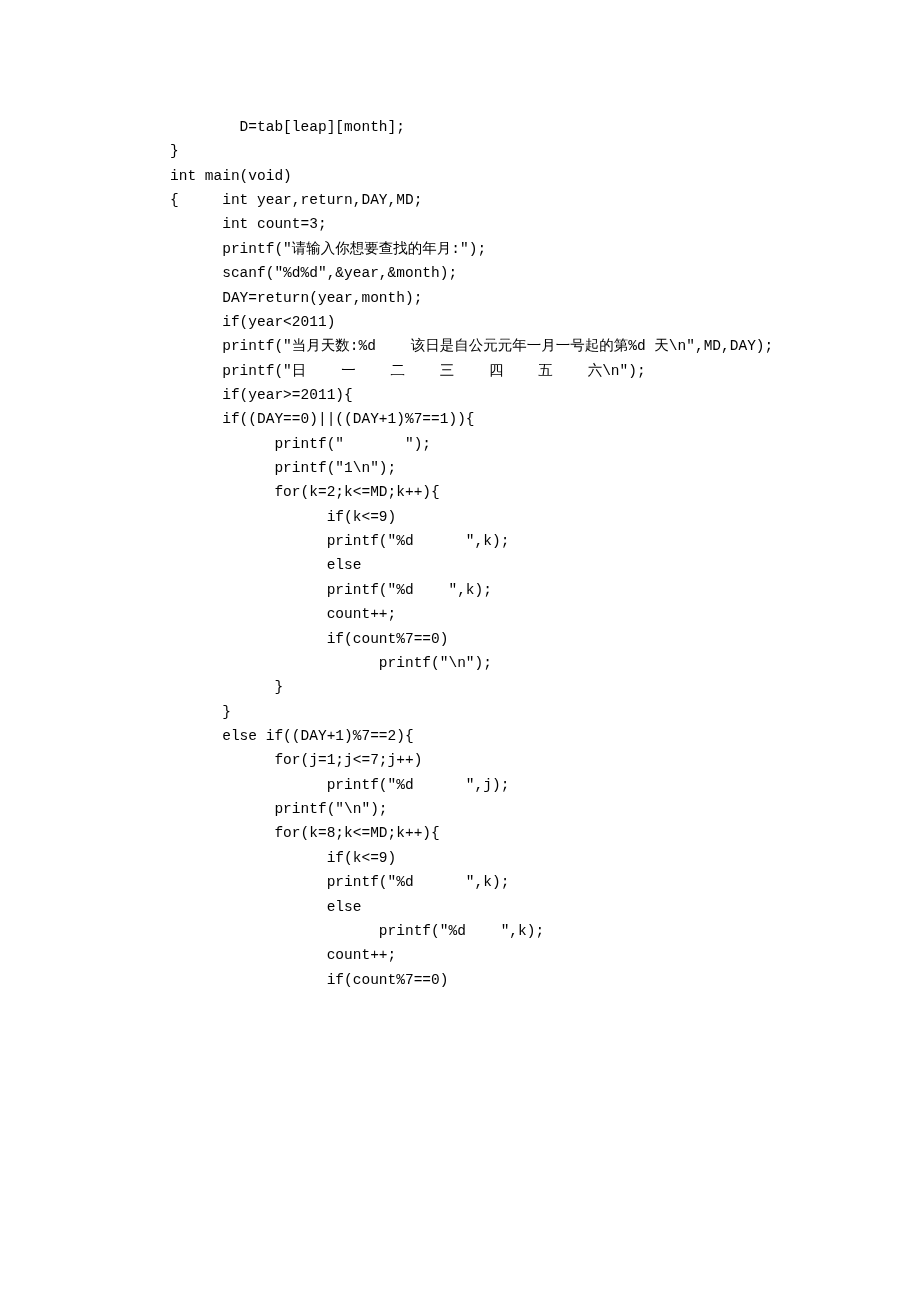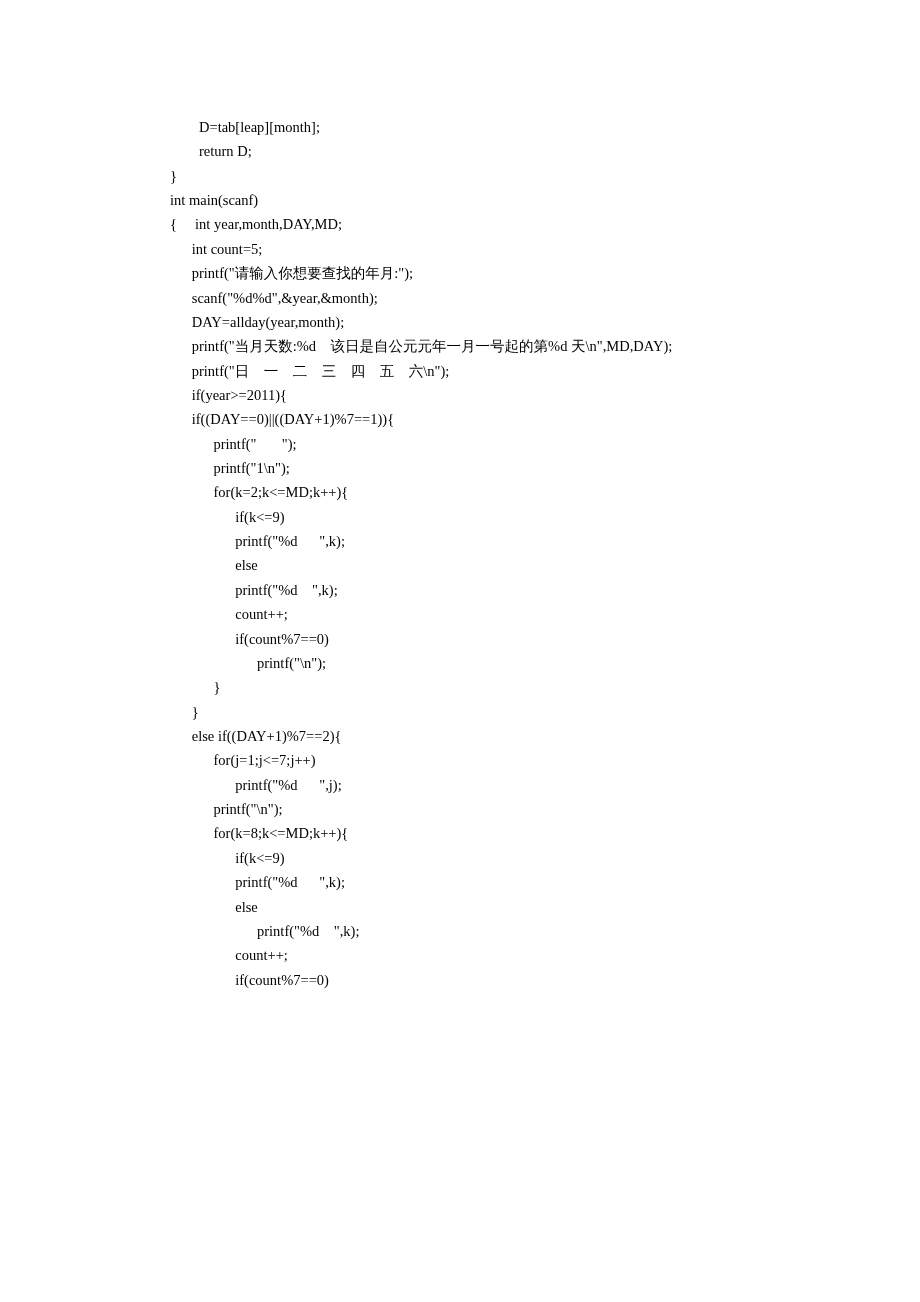--- a/index.html
+++ b/index.html
@@ -12,37 +12,38 @@
     color: #000000;
   }
   .page {
     width: 920px;
     min-height: 1302px;
     padding: 115px 0 0 170px;
     box-sizing: border-box;
   }
   .code-line {
     white-space: pre;
+    font-family: Liberation Mono, monospace;
   }
 </style>
 </head>
 <body>
 
 <div class="page">
   <div>
     <div class="code-line">        D=tab[leap][month];</div>
-    <div class="code-line">        return D;</div>
     <div class="code-line">}</div>
-    <div class="code-line">int main(scanf)</div>
-    <div class="code-line">{     int year,month,DAY,MD;</div>
-    <div class="code-line">      int count=5;</div>
+    <div class="code-line">int main(void)</div>
+    <div class="code-line">{     int year,return,DAY,MD;</div>
+    <div class="code-line">      int count=3;</div>
     <div class="code-line"></div>
     <div class="code-line">      printf("请输入你想要查找的年月:");</div>
     <div class="code-line">      scanf("%d%d",&amp;year,&amp;month);</div>
-    <div class="code-line">      DAY=allday(year,month);</div>
+    <div class="code-line">      DAY=return(year,month);</div>
+    <div class="code-line">      if(year&lt;2011)</div>
     <div class="code-line">      printf("当月天数:%d    该日是自公元元年一月一号起的第%d 天\n",MD,DAY);</div>
     <div class="code-line">      printf("日    一    二    三    四    五    六\n");</div>
     <div class="code-line">      if(year&gt;=2011){</div>
     <div class="code-line">      if((DAY==0)||((DAY+1)%7==1)){</div>
     <div class="code-line">            printf("       ");</div>
     <div class="code-line">            printf("1\n");</div>
     <div class="code-line">            for(k=2;k&lt;=MD;k++){</div>
     <div class="code-line">                  if(k&lt;=9)</div>
     <div class="code-line">                  printf("%d      ",k);</div>
     <div class="code-line">                  else</div>

